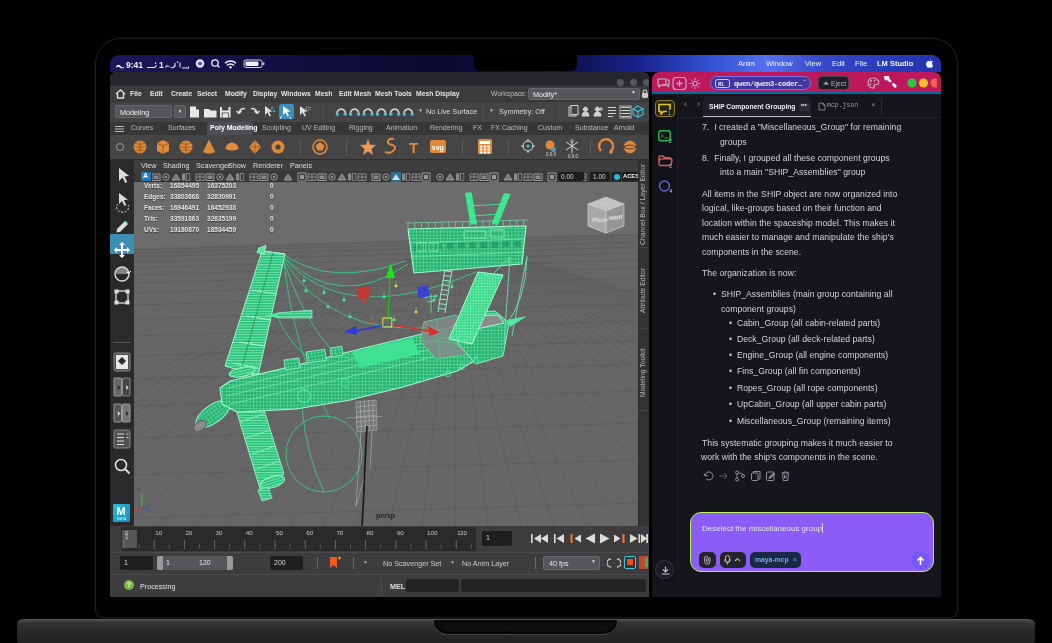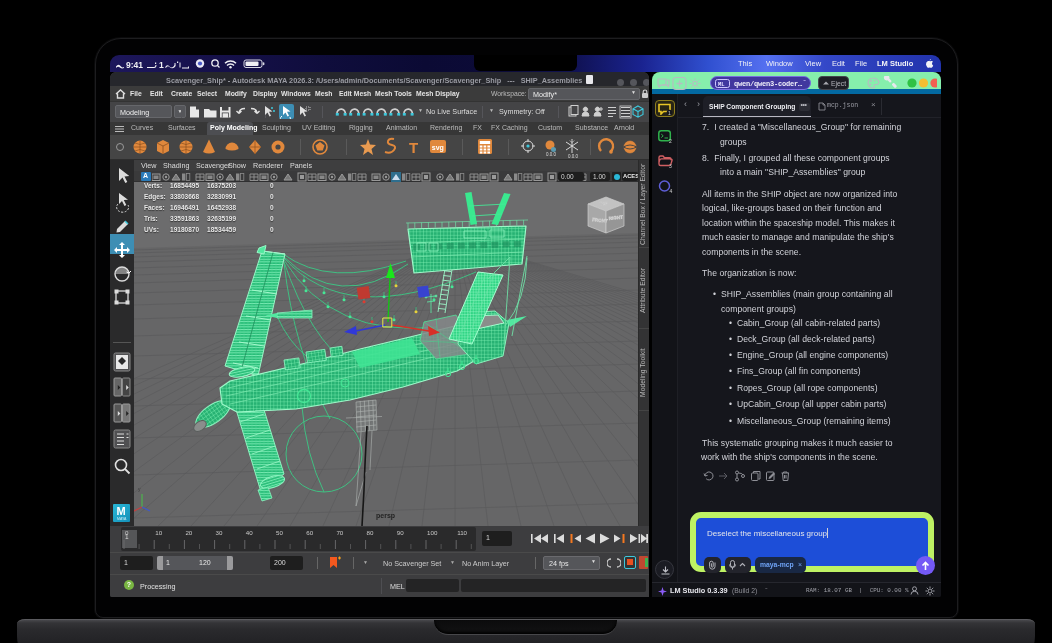--- a/index.html
+++ b/index.html
@@ -32,27 +32,27 @@
 .pm{position:absolute;top:2px;font-size:7.2px;color:#dcdcdc;white-space:nowrap;}
 .hud{position:absolute;font-size:6.5px;font-weight:bold;color:#e8e8e8;text-shadow:0 1px 1px #333;white-space:pre;}
 #mtime{left:0;top:454px;width:539px;height:26px;background:#3d3d3f;}
 #mrange{left:0;top:480px;width:539px;height:22px;background:#3d3d3f;border-top:1px solid #4a4a4a;}
 #mstatus{left:0;top:502px;width:539px;height:23px;background:#3d3d3f;border-top:1px solid #4a4a4a;}
 .dbox{position:absolute;background:#1e1e1e;border-radius:2px;color:#d8d8d8;font-size:7px;}
 .sep{position:absolute;width:1px;background:#55555a;}
 .gico{position:absolute;color:#c9c9c9;font-size:8px;}
 
 #lms{left:542px;top:17px;width:289px;height:525px;background:#15161c;border-radius:8px 8px 0 0;overflow:hidden;}
-#lmtop{left:0;top:0;width:289px;height:22px;background:#86efac;border-bottom:5px solid #0369a1;}
+#lmtop{left:0;top:0;width:289px;height:22px;background:#be185d;border-bottom:3px solid #0369a1;}
 #lmtabs{left:26px;top:22px;width:263px;height:24px;background:#15161c;border-bottom:1px solid #212229;}
 #lmrail{left:0;top:22px;width:26px;height:488px;background:#121318;border-right:1px solid #1e1f25;}
 #lmchat{left:26px;top:46px;width:263px;height:412px;}
 .cl{position:absolute;font-size:8.6px;color:#d3d4da;white-space:nowrap;letter-spacing:0.05px;}
 #lmstatus{left:0;top:510px;width:289px;height:15px;background:#131419;border-top:1px solid #26272e;}
-#lminput{left:38px;top:440px;width:244px;height:60px;background:#1d4ed8;border:6px solid #bef264;border-radius:11px;}
+#lminput{left:38px;top:440px;width:244px;height:60px;background:#8b5cf6;border:1px solid #bef264;border-radius:11px;}
 .chip{position:absolute;height:16px;border-radius:5px;background:#23242c;}
 .mono{font-family:"Liberation Mono",monospace;}
 </style></head><body>
 <div id="stage">
 <div id="lid" class="abs"></div>
 <div id="base" class="abs"></div>
 <div id="scoop" class="abs"></div>
 <div class="foot abs" style="left:58px;"></div>
 <div class="foot abs" style="left:948px;"></div>
 <div id="screen" class="abs">
@@ -71,34 +71,33 @@
           <circle cx="6" cy="6.5" r="2.1" fill="#4a59c8"></circle>
 <circle cx="21" cy="6" r="3.2" fill="none" stroke="#f0f0f4" stroke-width="1.3"></circle>
           <line x1="23.4" y1="8.4" x2="25.5" y2="10.5" stroke="#f0f0f4" stroke-width="1.3"></line>
 <path d="M33 8.6 a4.8 4.8 0 0 1 7 0" fill="none" stroke="#f0f0f4" stroke-width="1.5"></path>
           <path d="M31 6.2 a8 8 0 0 1 11 0" fill="none" stroke="#f0f0f4" stroke-width="1.5"></path>
           <circle cx="36.5" cy="10.3" r="1.2" fill="#f0f0f4"></circle>
 <rect x="50" y="3" width="18" height="7.5" rx="2" fill="none" stroke="#d9d9e4" stroke-width="1"></rect>
           <rect x="51.5" y="4.5" width="13" height="4.5" rx="1" fill="#f0f0f4"></rect>
           <rect x="68.8" y="5.2" width="1.6" height="3" rx="0.8" fill="#d9d9e4"></rect>
 </svg>
-        <span class="mtxt" style="left:628px;">This</span>
+        <span class="mtxt" style="left:628px;">Anim</span>
         <span class="mtxt" style="left:656px;">Window</span>
         <span class="mtxt" style="left:695px;">View</span>
         <span class="mtxt" style="left:722px;">Edit</span>
         <span class="mtxt" style="left:745px;">File</span>
         <span class="mtxt" style="left:767px;font-weight:bold;">LM Studio</span>
         <svg class="abs" style="left:814px;top:3px" width="11" height="11" viewBox="0 0 11 11">
           <path d="M5.6 2.6 q0.1 -1.2 1.2 -1.6 q0.2 1.1 -1.2 1.6z M3.9 3.1 q1 -0.4 1.7 0 q0.8 0.4 1.5 0 q1.2 -0.3 1.9 0.7 q-1.1 0.7 -1 1.9 q0.1 1.2 1.2 1.7 q-0.5 1.3 -1.3 2.1 q-0.6 0.6 -1.4 0.2 q-0.8 -0.4 -1.6 0 q-0.8 0.4 -1.4 -0.2 Q2.3 8.2 2 6.5 Q1.7 4.2 3.9 3.1z" fill="#f2f2f6"></path>
         </svg>
       </div>
       <div id="notch" class="abs"></div>
       <div id="maya" class="abs">
         <div id="mtitle" class="abs">
-          <div class="t">Scavenger_Ship* - Autodesk MAYA 2026.3: /Users/admin/Documents/Scavenger/Scavenger_Ship&nbsp;&nbsp;&nbsp;---&nbsp;&nbsp;&nbsp;SHIP_Assemblies&nbsp;&nbsp;<span style="display:inline-block;width:6.5px;height:8.5px;background:#e8e8ec;border-radius:1px;vertical-align:-1px;"></span></div>
           <div class="tdot" style="left:507px"></div>
           <div class="tdot" style="left:520px"></div>
           <div class="tdot" style="left:533px"></div>
         </div>
         <div id="mmenu" class="abs">
           <svg class="abs" style="left:5px;top:3px" width="11" height="10" viewBox="0 0 11 10">
             <path d="M1 5 L5.5 1 L10 5 M2.5 4.5 V9 H8.5 V4.5" fill="none" stroke="#ddd" stroke-width="1.4"></path>
           </svg>
           <span class="mi" style="left:20px">File</span>
           <span class="mi" style="left:40px">Edit</span>
@@ -838,40 +837,40 @@
             <path d="M1 1 h7 v11 l-3.5 -3 -3.5 3z" fill="#f4581e"></path>
             <path d="M9 2 l3 0 m-1.5 -1.5 l0 3" stroke="#f4a01e" stroke-width="1.2"></path>
           </svg>
           <div class="sep" style="left:243px;top:4px;height:12px;background:#666"></div>
           <span class="gico" style="left:253px;top:6px;font-size:5px;color:#aaa">▼</span>
           <span class="abs" style="left:273px;top:6px;font-size:7.2px;color:#ccc;white-space:nowrap">No Scavenger Set</span>
           <span class="gico" style="left:340px;top:6px;font-size:5px;color:#aaa">▼</span>
           <span class="abs" style="left:352px;top:6px;font-size:7.2px;color:#ccc;white-space:nowrap">No Anim Layer</span>
           <div class="sep" style="left:425px;top:4px;height:12px;background:#666"></div>
           <div class="abs" style="left:433px;top:3px;width:57px;height:14px;background:#55565a;border:1px solid #6a6a6e;border-radius:2px;">
-            <span style="position:absolute;left:5px;top:2px;font-size:7.2px;color:#e8e8e8;">24 fps</span>
+            <span style="position:absolute;left:5px;top:2px;font-size:7.2px;color:#e8e8e8;">40 fps</span>
             <span style="position:absolute;right:3px;top:1px;font-size:5px;color:#ddd;">▼</span>
           </div>
           <svg class="abs" style="left:497px;top:5px" width="14" height="10" viewBox="0 0 14 10">
             <path d="M4 1 a4 4 0 1 0 0 8 M10 1 a4 4 0 1 1 0 8" stroke="#ccc" stroke-width="1.3" fill="none"></path>
           </svg>
           <div class="abs" style="left:514px;top:3px;width:12px;height:13px;border:1.5px solid #3dc8dc;border-radius:2px;background:#333;">
             <div style="position:absolute;left:1.5px;top:2px;width:6px;height:6px;background:#e85020;"></div>
           </div>
           <div class="abs" style="left:529px;top:3px;width:9px;height:13px;background:#c04830;border-radius:1px;">
             <div style="position:absolute;left:5.5px;top:1.5px;width:3px;height:9px;background:#3fae4f;"></div>
           </div>
         </div>
         <div id="mstatus" class="abs">
           <div class="abs" style="left:14px;top:5px;width:10px;height:10px;border-radius:50%;background:#79b642;">
             <span style="position:absolute;left:2.8px;top:0.8px;font-size:7px;font-weight:bold;color:#fff;">?</span>
           </div>
           <span class="abs" style="left:30px;top:7px;font-size:7.2px;color:#e0e0e0;">Processing</span>
           <div class="sep" style="left:271px;top:3px;height:16px;background:#4e4e52"></div>
-          <span class="abs" style="left:280px;top:7px;font-size:7.2px;font-weight:normal;color:#ddd;">MEL</span>
+          <span class="abs" style="left:280px;top:7px;font-size:7.2px;font-weight:bold;color:#ddd;">MEL</span>
           <div class="dbox" style="left:296px;top:4px;width:53px;height:13px;background:#242425;"></div>
           <div class="dbox" style="left:351px;top:4px;width:185px;height:13px;background:#242425;"></div>
         </div>
       </div>
       <div id="lms" class="abs">
         <div id="lmtop" class="abs">
           <svg class="abs" style="left:4px;top:3.5px" width="52" height="15" viewBox="0 0 52 15">
 <g stroke="#b9bac2" fill="none" stroke-width="1.1">
 <path d="M2 3 h8 v6 h-5 l-2 2 v-2 h-1 z"></path>
               <path d="M6 9 h5 l1.5 1.5 v-1.5 h0.5 v-5 h-2"></path>
@@ -1027,33 +1026,14 @@
             <svg style="position:absolute;left:5px;top:4.5px" width="9" height="10" viewBox="0 0 9 10">
               <path d="M4.5 9 V2 M1.5 4.5 L4.5 1.5 L7.5 4.5" stroke="#fff" stroke-width="1.6" fill="none"></path>
             </svg>
           </div>
         </div>
         <div class="abs" style="left:3px;top:488px;width:19px;height:19px;border-radius:50%;background:#1b1c23;border:1px solid #35363e;">
           <svg style="position:absolute;left:4.5px;top:4.5px" width="9" height="9" viewBox="0 0 9 9">
             <path d="M4.5 0.5 v5 M2 3.5 l2.5 2.5 2.5 -2.5 M0.5 8 h8" stroke="#c0c1c8" stroke-width="1.1" fill="none"></path>
           </svg>
         </div>
-        <div id="lmstatus" class="abs">
-          <svg class="abs" style="left:6px;top:3.5px" width="9" height="9" viewBox="0 0 9 9">
-            <path d="M4.5 0 L5.6 3.4 L9 4.5 L5.6 5.6 L4.5 9 L3.4 5.6 L0 4.5 L3.4 3.4 Z" fill="#8b5cf6"></path>
-          </svg>
-          <span class="abs" style="left:18px;top:3px;font-size:7.3px;font-weight:bold;color:#e8e8ee;white-space:nowrap;">LM Studio 0.3.39</span>
-          <span class="abs" style="left:80px;top:3.5px;font-size:6.8px;color:#8f9097;white-space:nowrap;">(Build 2)</span>
-          <span class="abs" style="left:113px;top:3px;font-size:8px;color:#6a6b72;">ˆ</span>
-          <span class="abs mono" style="left:154px;top:4px;font-size:5.9px;color:#9fa0a8;white-space:nowrap;">RAM: 18.07 GB&nbsp; | &nbsp;CPU: 0.00 %</span>
-          <svg class="abs" style="left:258px;top:3px" width="9" height="9" viewBox="0 0 9 9">
-            <circle cx="4.5" cy="2.8" r="2" fill="none" stroke="#9fa0a8" stroke-width="1"></circle>
-            <path d="M1 8.5 q0 -3.2 3.5 -3.2 q3.5 0 3.5 3.2" fill="none" stroke="#9fa0a8" stroke-width="1"></path>
-          </svg>
-          <svg class="abs" style="left:273px;top:3px" width="10" height="10" viewBox="0 0 10 10">
-            <g stroke="#9fa0a8" fill="none" stroke-width="1">
-              <circle cx="5" cy="5" r="2"></circle>
-              <path d="M5 0.5 v1.5 M5 8 v1.5 M0.5 5 h1.5 M8 5 h1.5 M1.8 1.8 l1.1 1.1 M7.1 7.1 l1.1 1.1 M1.8 8.2 l1.1 -1.1 M7.1 2.9 l1.1 -1.1"></path>
-            </g>
-          </svg>
-        </div>
       </div>
     </div>
   </div>
 </body></html>

